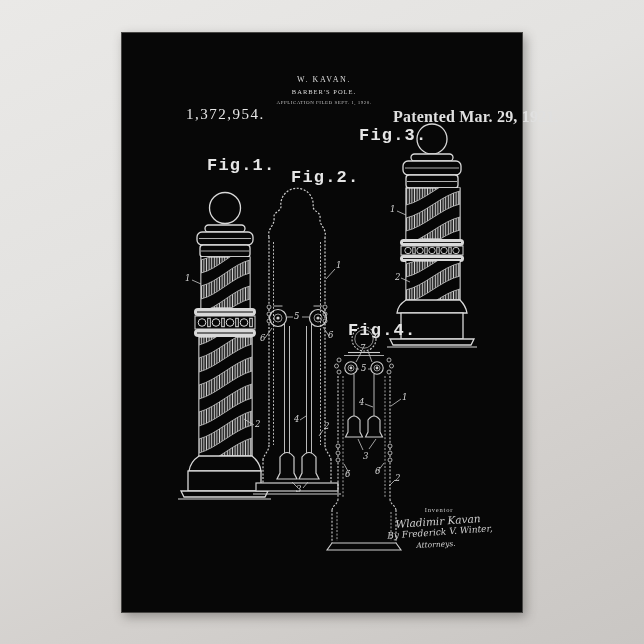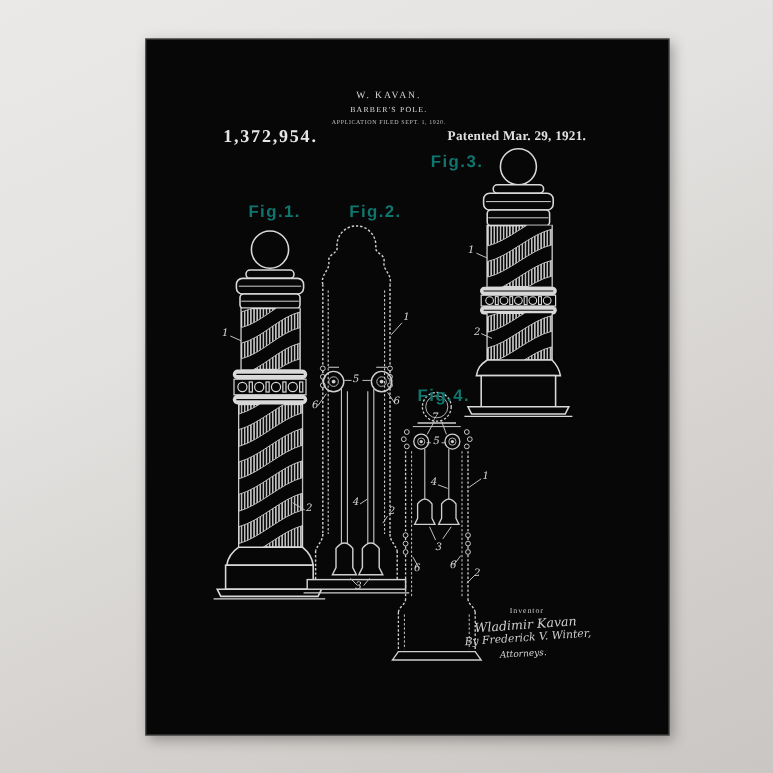--- a/index.html
+++ b/index.html
@@ -3,34 +3,34 @@
 <meta charset="utf-8">
 <style>
   html,body{margin:0;padding:0;width:644px;height:644px;overflow:hidden;}
   body{
     background:linear-gradient(155deg,#eae9e7 0%,#e3e2e0 35%,#d4d1ce 70%,#c9c6c3 100%);
     font-family:"Liberation Serif",serif;
     position:relative;
   }
   .stage{position:absolute;inset:0;}
   .poster{
-    position:absolute;left:121px;top:32px;width:437px;height:581px;
+    position:absolute;left:121px;top:32px;width:402px;height:581px;
     background:#070707;box-sizing:border-box;
     border:1px solid rgba(150,148,145,.45);
     box-shadow:3px 4px 10px rgba(70,68,66,.45);
   }
   .poster svg{position:absolute;left:0;top:0;}
   .t{position:absolute;color:#dcdcdc;white-space:nowrap;line-height:1;}
   .center{transform:translateX(-50%);}
   .name{font-size:8px;letter-spacing:1.6px;}
   .ptitle{font-size:6.5px;letter-spacing:1px;}
   .app{font-size:5px;letter-spacing:.5px;color:#bfbfbf;}
-  .patnum{font-size:15px;font-weight:bold;letter-spacing:1.5px;color:#e6e6e6;}
-  .patdate{font-size:11px;font-weight:bold;letter-spacing:.2px;color:#e0e0e0;}
-  .figlabel{font-family:Liberation Sans, sans-serif;font-size:14px;font-weight:bold;letter-spacing:1.2px;color:#0f766e;}
+  .patnum{font-size:15px;font-weight:normal;letter-spacing:1.5px;color:#e6e6e6;}
+  .patdate{font-size:16px;font-weight:bold;letter-spacing:.2px;color:#e0e0e0;margin-left:20px;}
+  .figlabel{font-family:Liberation Mono, monospace;font-size:17px;font-weight:bold;letter-spacing:1.2px;color:#e5e5e5;}
   .ref{font-family:"DejaVu Serif",serif;font-size:8.5px;font-style:italic;color:#d6d6d6;}
   .script{font-family:"DejaVu Serif",serif;font-style:italic;color:#cfcfcf;}
   .cap{font-size:6.5px;letter-spacing:.8px;color:#c9c9c9;}
   .sig1{font-size:10.5px;transform:translateX(-50%) rotate(-4deg);}
   .sig2{font-size:9px;transform:translateX(-50%) rotate(-4deg);}
   .att{font-size:7.5px;transform:translateX(-50%) rotate(-3deg);}
 </style>
 </head>
 <body>
 
@@ -271,21 +271,21 @@
       </g>
     </svg>
 
     <span class="t name center" style="left:202px;top:43px">W. KAVAN.</span>
     <span class="t ptitle center" style="left:202px;top:56px">BARBER'S POLE.</span>
     <span class="t app center" style="left:202px;top:67px">APPLICATION FILED SEPT. 1, 1920.</span>
     <span class="t patnum" style="left:64px;top:74px">1,372,954.</span>
     <span class="t patdate" style="left:251px;top:76px">Patented Mar. 29, 1921.</span>
 
     <span class="t figlabel" style="left:237px;top:94px">Fig.3.</span>
-    <span class="t figlabel" style="left:85px;top:136px">Fig.1.</span>
+    <span class="t figlabel" style="left:85px;top:124px">Fig.1.</span>
     <span class="t figlabel" style="left:169px;top:136px">Fig.2.</span>
     <span class="t figlabel" style="left:226px;top:289px">Fig.4.</span>
 
     <span class="t ref" style="left:63px;top:241px">1</span>
     <span class="t ref" style="left:133px;top:387px">2</span>
     <span class="t ref" style="left:214px;top:228px">1</span>
     <span class="t ref" style="left:172px;top:279px">5</span>
     <span class="t ref" style="left:138px;top:301px">6</span>
     <span class="t ref" style="left:206px;top:298px">6</span>
     <span class="t ref" style="left:172px;top:382px">4</span>

